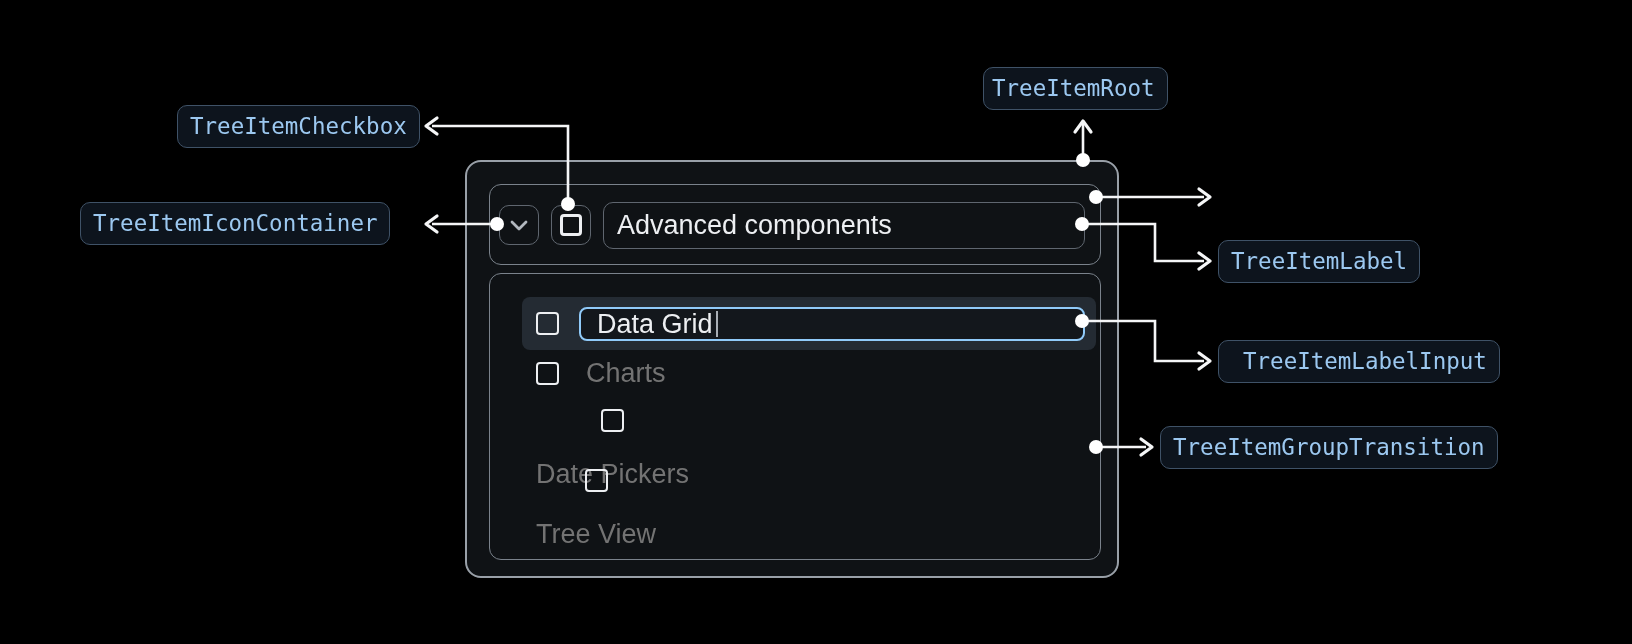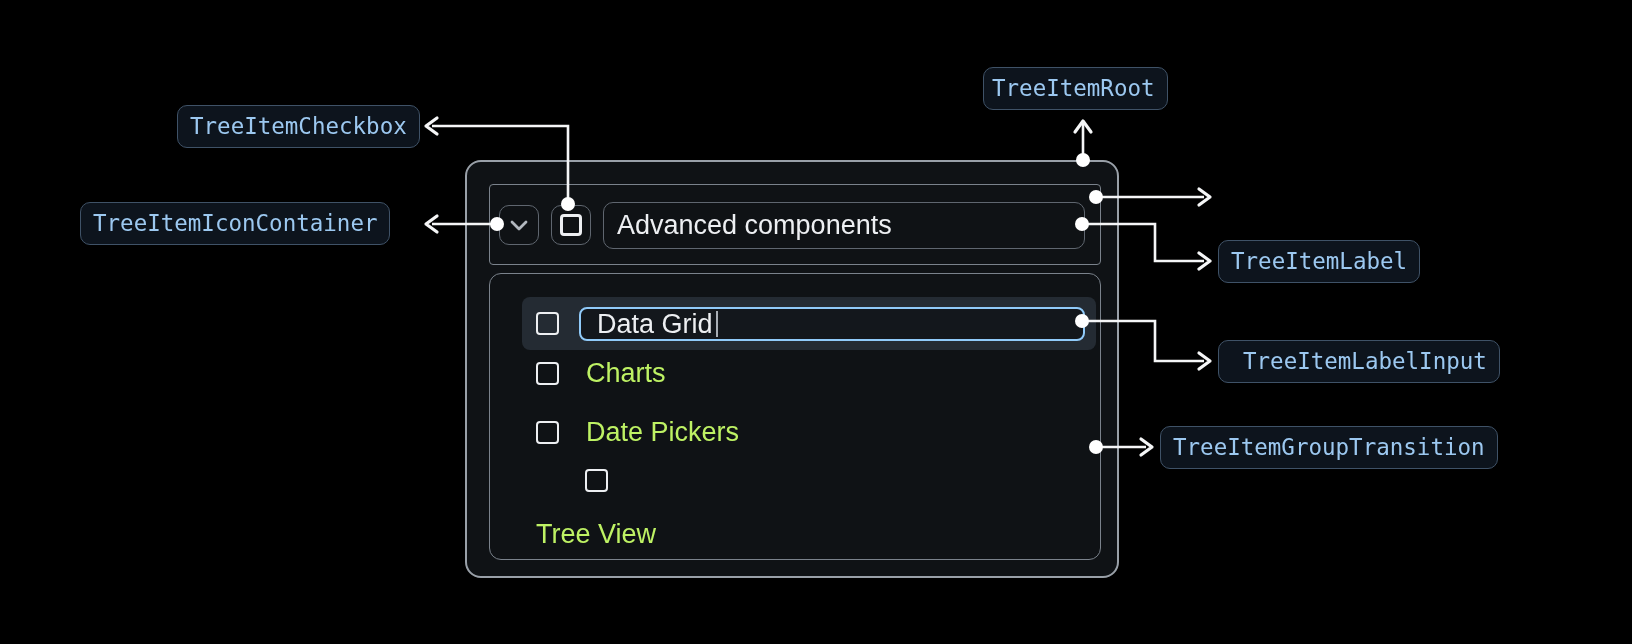--- a/index.html
+++ b/index.html
@@ -9,21 +9,21 @@
   
   .badge{position:absolute;box-sizing:border-box;height:43px;line-height:40px;
          padding:0 12px;font-family:"DejaVu Sans Mono",monospace;font-size:22.5px;
          color:#9CC8F0;background:#0D141D;border:1.5px solid #3F5267;border-radius:10px;
          white-space:nowrap;z-index:5;}
 
   
   .root-box{position:absolute;left:465px;top:160px;width:654px;height:418px;box-sizing:border-box;
             background:#0F1215;border:2px solid #99A0A8;border-radius:16px;z-index:1;}
   .content-box{position:absolute;left:22px;top:22px;width:612px;height:81px;box-sizing:border-box;
-            border:1.5px solid #7A828B;border-radius:4px;}
+            border:1.5px solid #7A828B;border-radius:12px;}
   .frame{position:absolute;box-sizing:border-box;border:1.5px solid #5F666F;border-radius:10px;
             display:flex;align-items:center;justify-content:center;}
   .icon-frame{left:9px;top:20px;width:40px;height:40px;}
   .checkbox-frame{left:61px;top:20px;width:40px;height:40px;}
   .label-frame{left:113px;top:17px;width:482px;height:47px;justify-content:flex-start;
             padding-left:13px;font-size:27px;color:#EDEFF2;}
   .cb{box-sizing:border-box;border:2.5px solid #EDEFF2;border-radius:4px;background:transparent;}
   .cb.header{width:22px;height:22px;border-width:3px;}
   .cb.row{width:23px;height:23px;flex:0 0 23px;}
 
@@ -31,22 +31,22 @@
             border:1.5px solid #7A828B;border-radius:12px;}
   .edit-row{position:absolute;left:32px;top:23px;width:574px;height:53px;box-sizing:border-box;
             background:#242B33;border-radius:8px;}
   .edit-row .cb{position:absolute;left:14px;top:15px;}
   .label-input{position:absolute;left:57px;top:10px;width:506px;height:34px;box-sizing:border-box;
             background:#13171C;border:2px solid #90CAF9;border-radius:8px;
             display:flex;align-items:center;padding-left:16px;font-size:27px;color:#EDEFF2;}
   .caret{display:inline-block;width:2px;height:26px;background:#A8AEB5;margin-left:3px;}
 
   .child-row{position:absolute;left:46px;height:46px;display:flex;align-items:center;gap:27px;
-            font-size:27px;color:#bef264;}
-  .child-row.r1{top:76px;} .child-row.r2{top:135px;} .child-row.r3{top:195px;flex-direction:column;}
+            font-size:27px;color:#737373;}
+  .child-row.r1{top:76px;} .child-row.r2{top:135px;flex-direction:column;} .child-row.r3{top:195px;flex-direction:column;}
 
   
   .overlay{position:absolute;left:0;top:0;z-index:4;pointer-events:none;}
 </style>
 </head>
 <body>
 
 <div class="stage">
 
   <div class="root-box">

